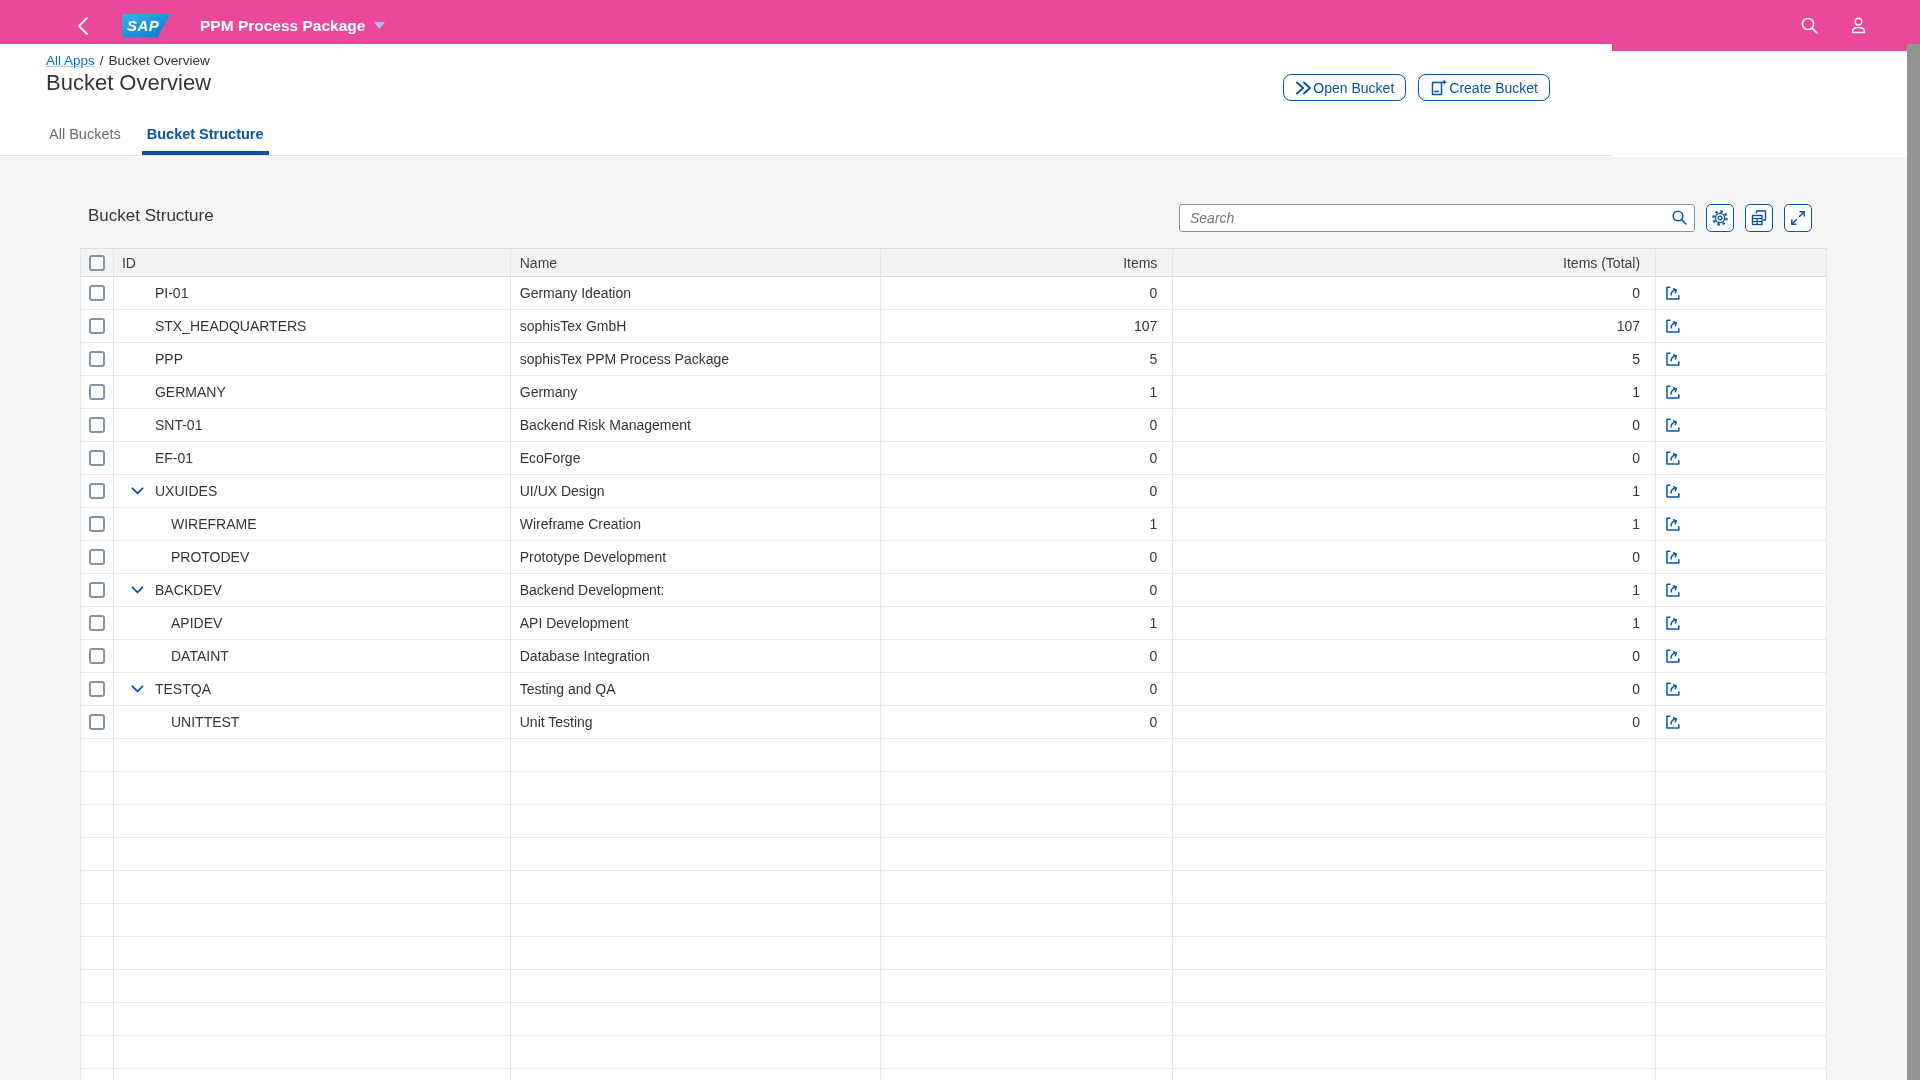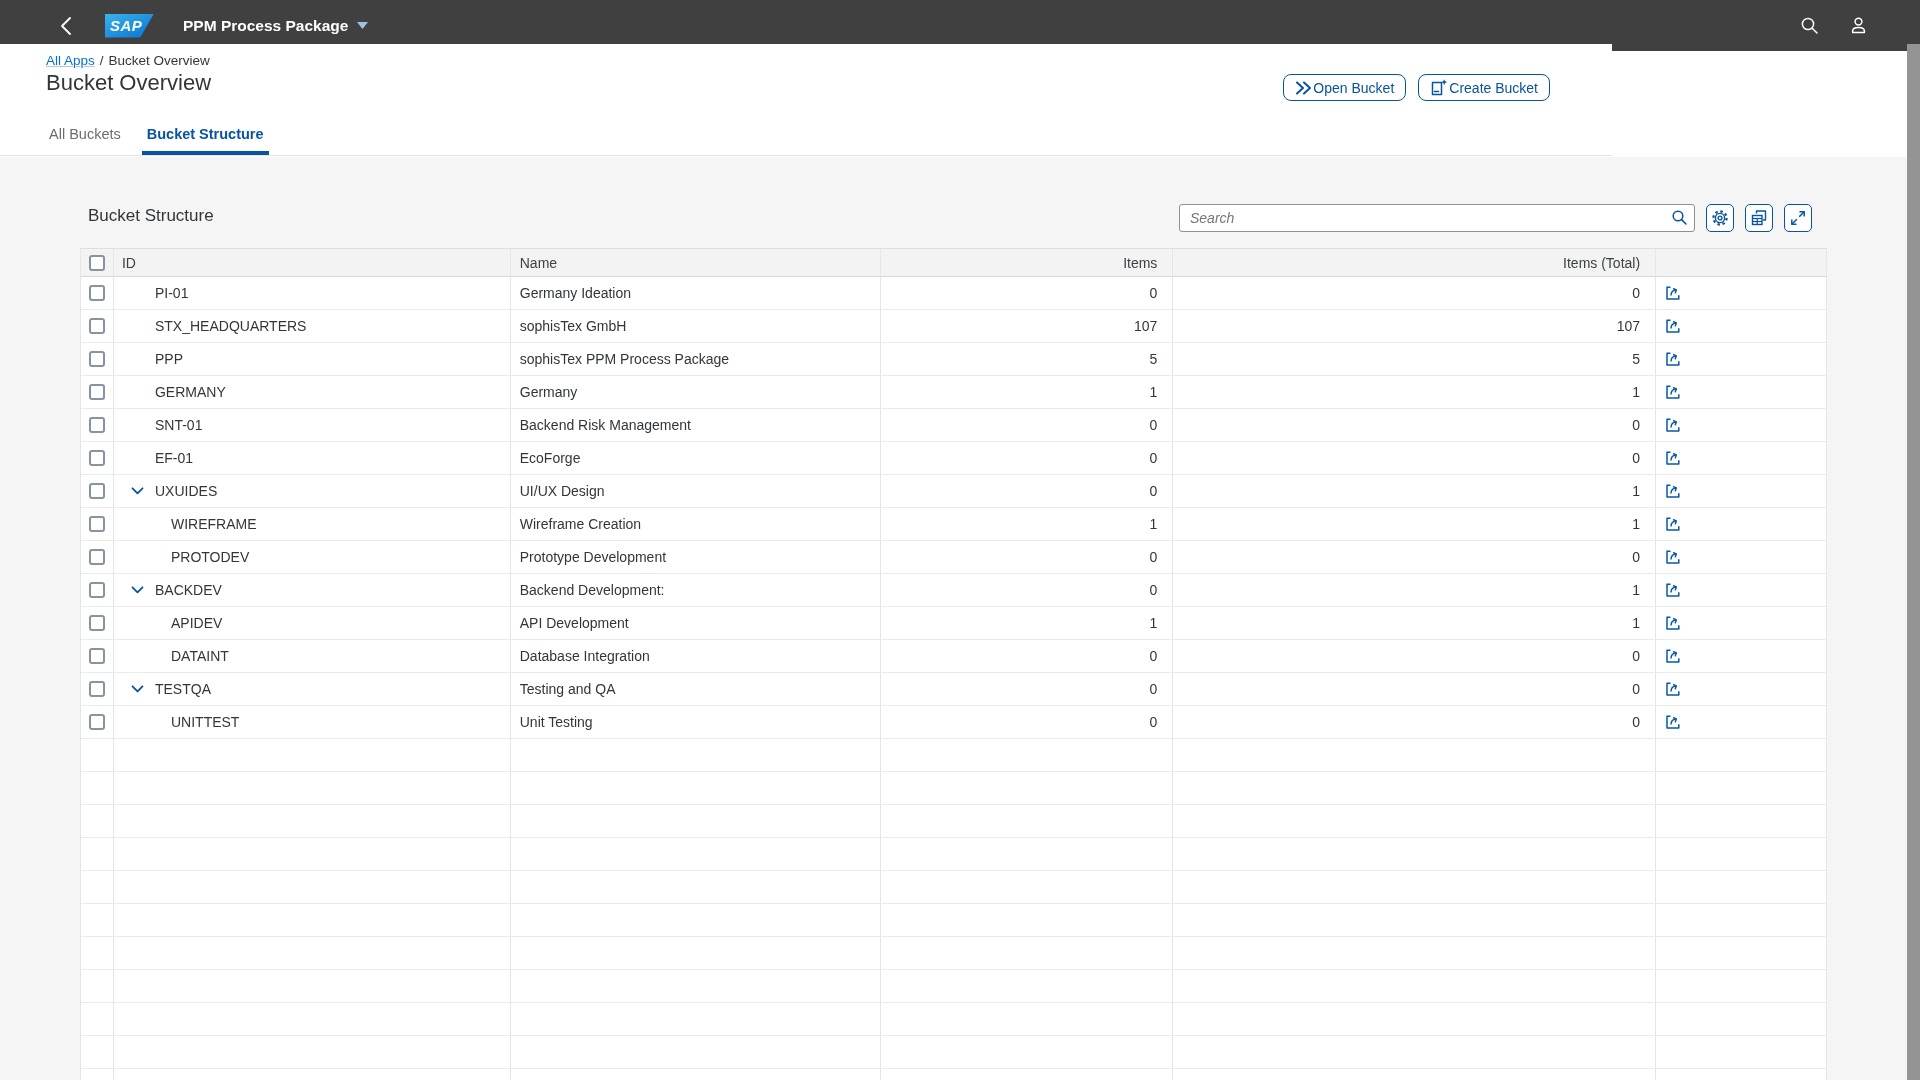--- a/index.html
+++ b/index.html
@@ -2,21 +2,21 @@
 <html><head>
 <meta charset="utf-8">
 <style>
   * { margin:0; padding:0; box-sizing:border-box; }
   html,body { width:1920px; height:1080px; overflow:hidden; background:#fff;
               font-family:"Liberation Sans","DejaVu Sans",sans-serif; color:#32363a; }
   .app { position:relative; width:1920px; height:1080px; }
 
   
   .shellbar { position:absolute; top:0; left:0; width:1920px; height:51px;
-              background:#404040; display:flex; align-items:center; }
+              background:#ec4899; display:flex; align-items:center;padding-left:17px; }
   .shell-back { margin-left:58px; width:16px; height:22px; display:flex; align-items:center;
                 justify-content:center; cursor:pointer; background:none; border:none; }
   .sap-logo { margin-left:31px; width:49px; height:24px;
               background:linear-gradient(155deg,#38b4e9 0%,#0d77d4 90%);
               clip-path:polygon(0 0,100% 0,72% 100%,0 100%);
               color:#fff; font-weight:bold; font-style:italic; font-size:15px;
               display:flex; align-items:center; padding-left:5px; letter-spacing:.5px; cursor:pointer; }
   .shell-title { margin-left:29px; color:#fff; font-size:15.5px; font-weight:bold;
                  display:flex; align-items:center; gap:9px; cursor:pointer; background:none; border:none; }
   .shell-right { margin-left:auto; margin-right:52px; display:flex; align-items:center; gap:29px; }

